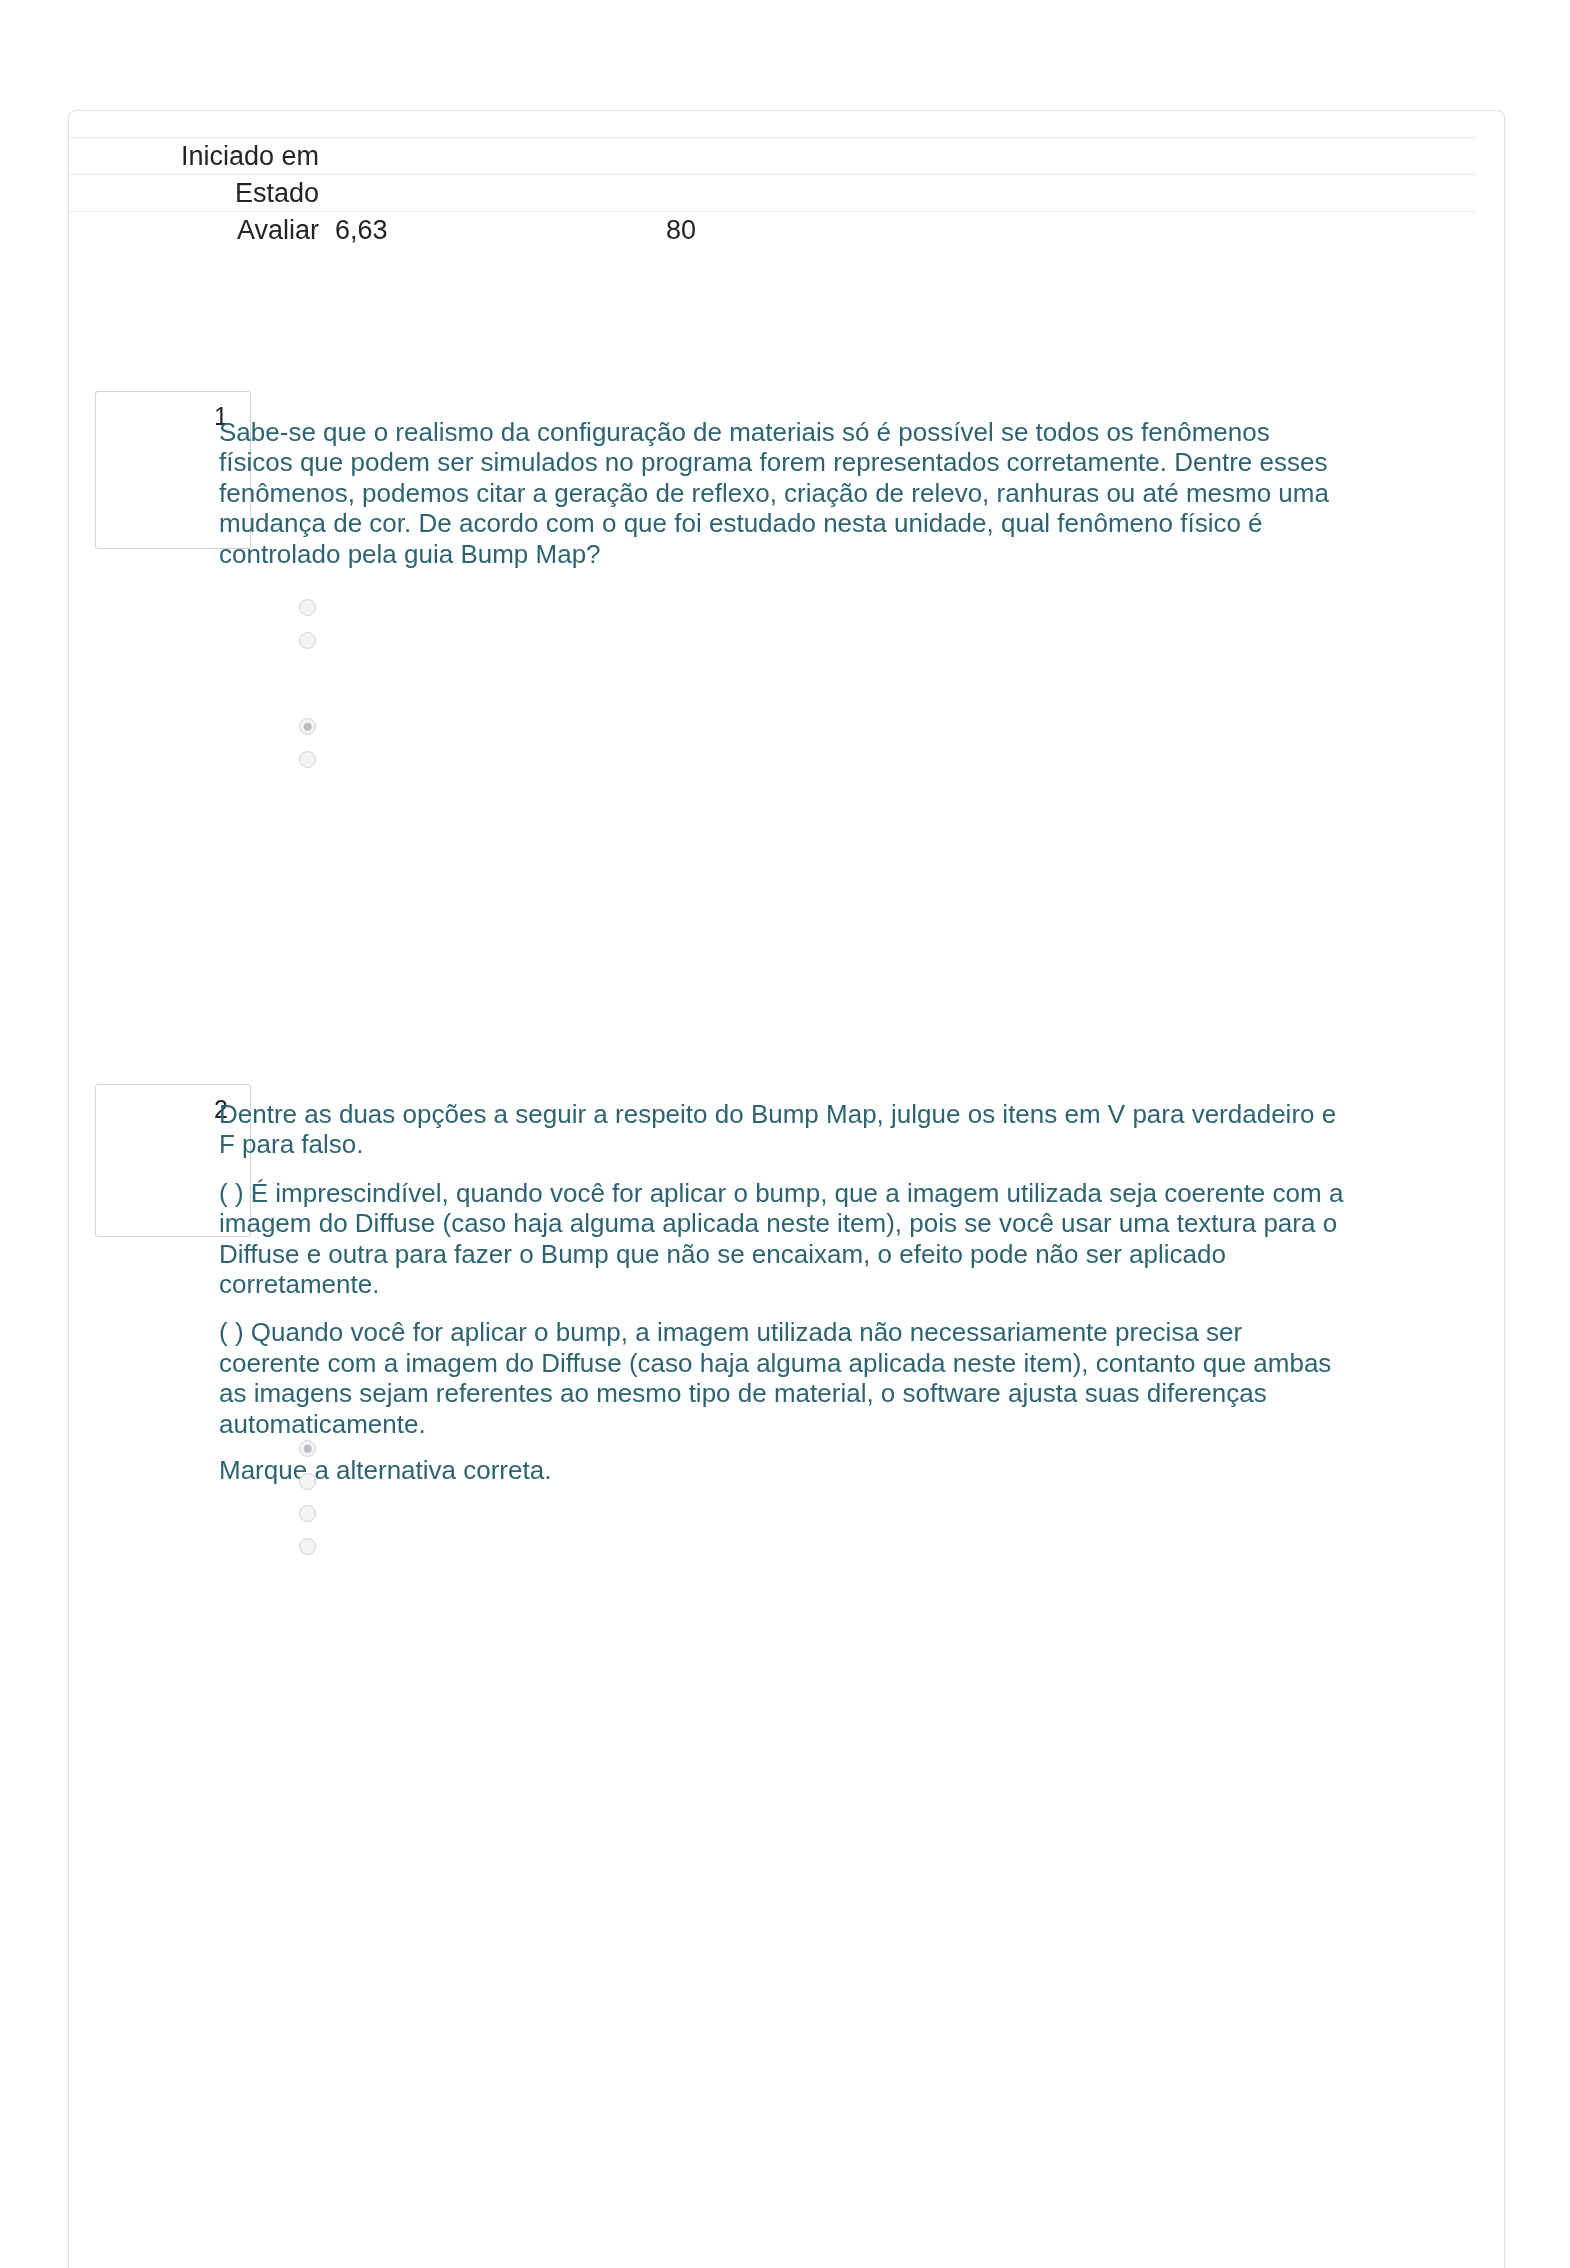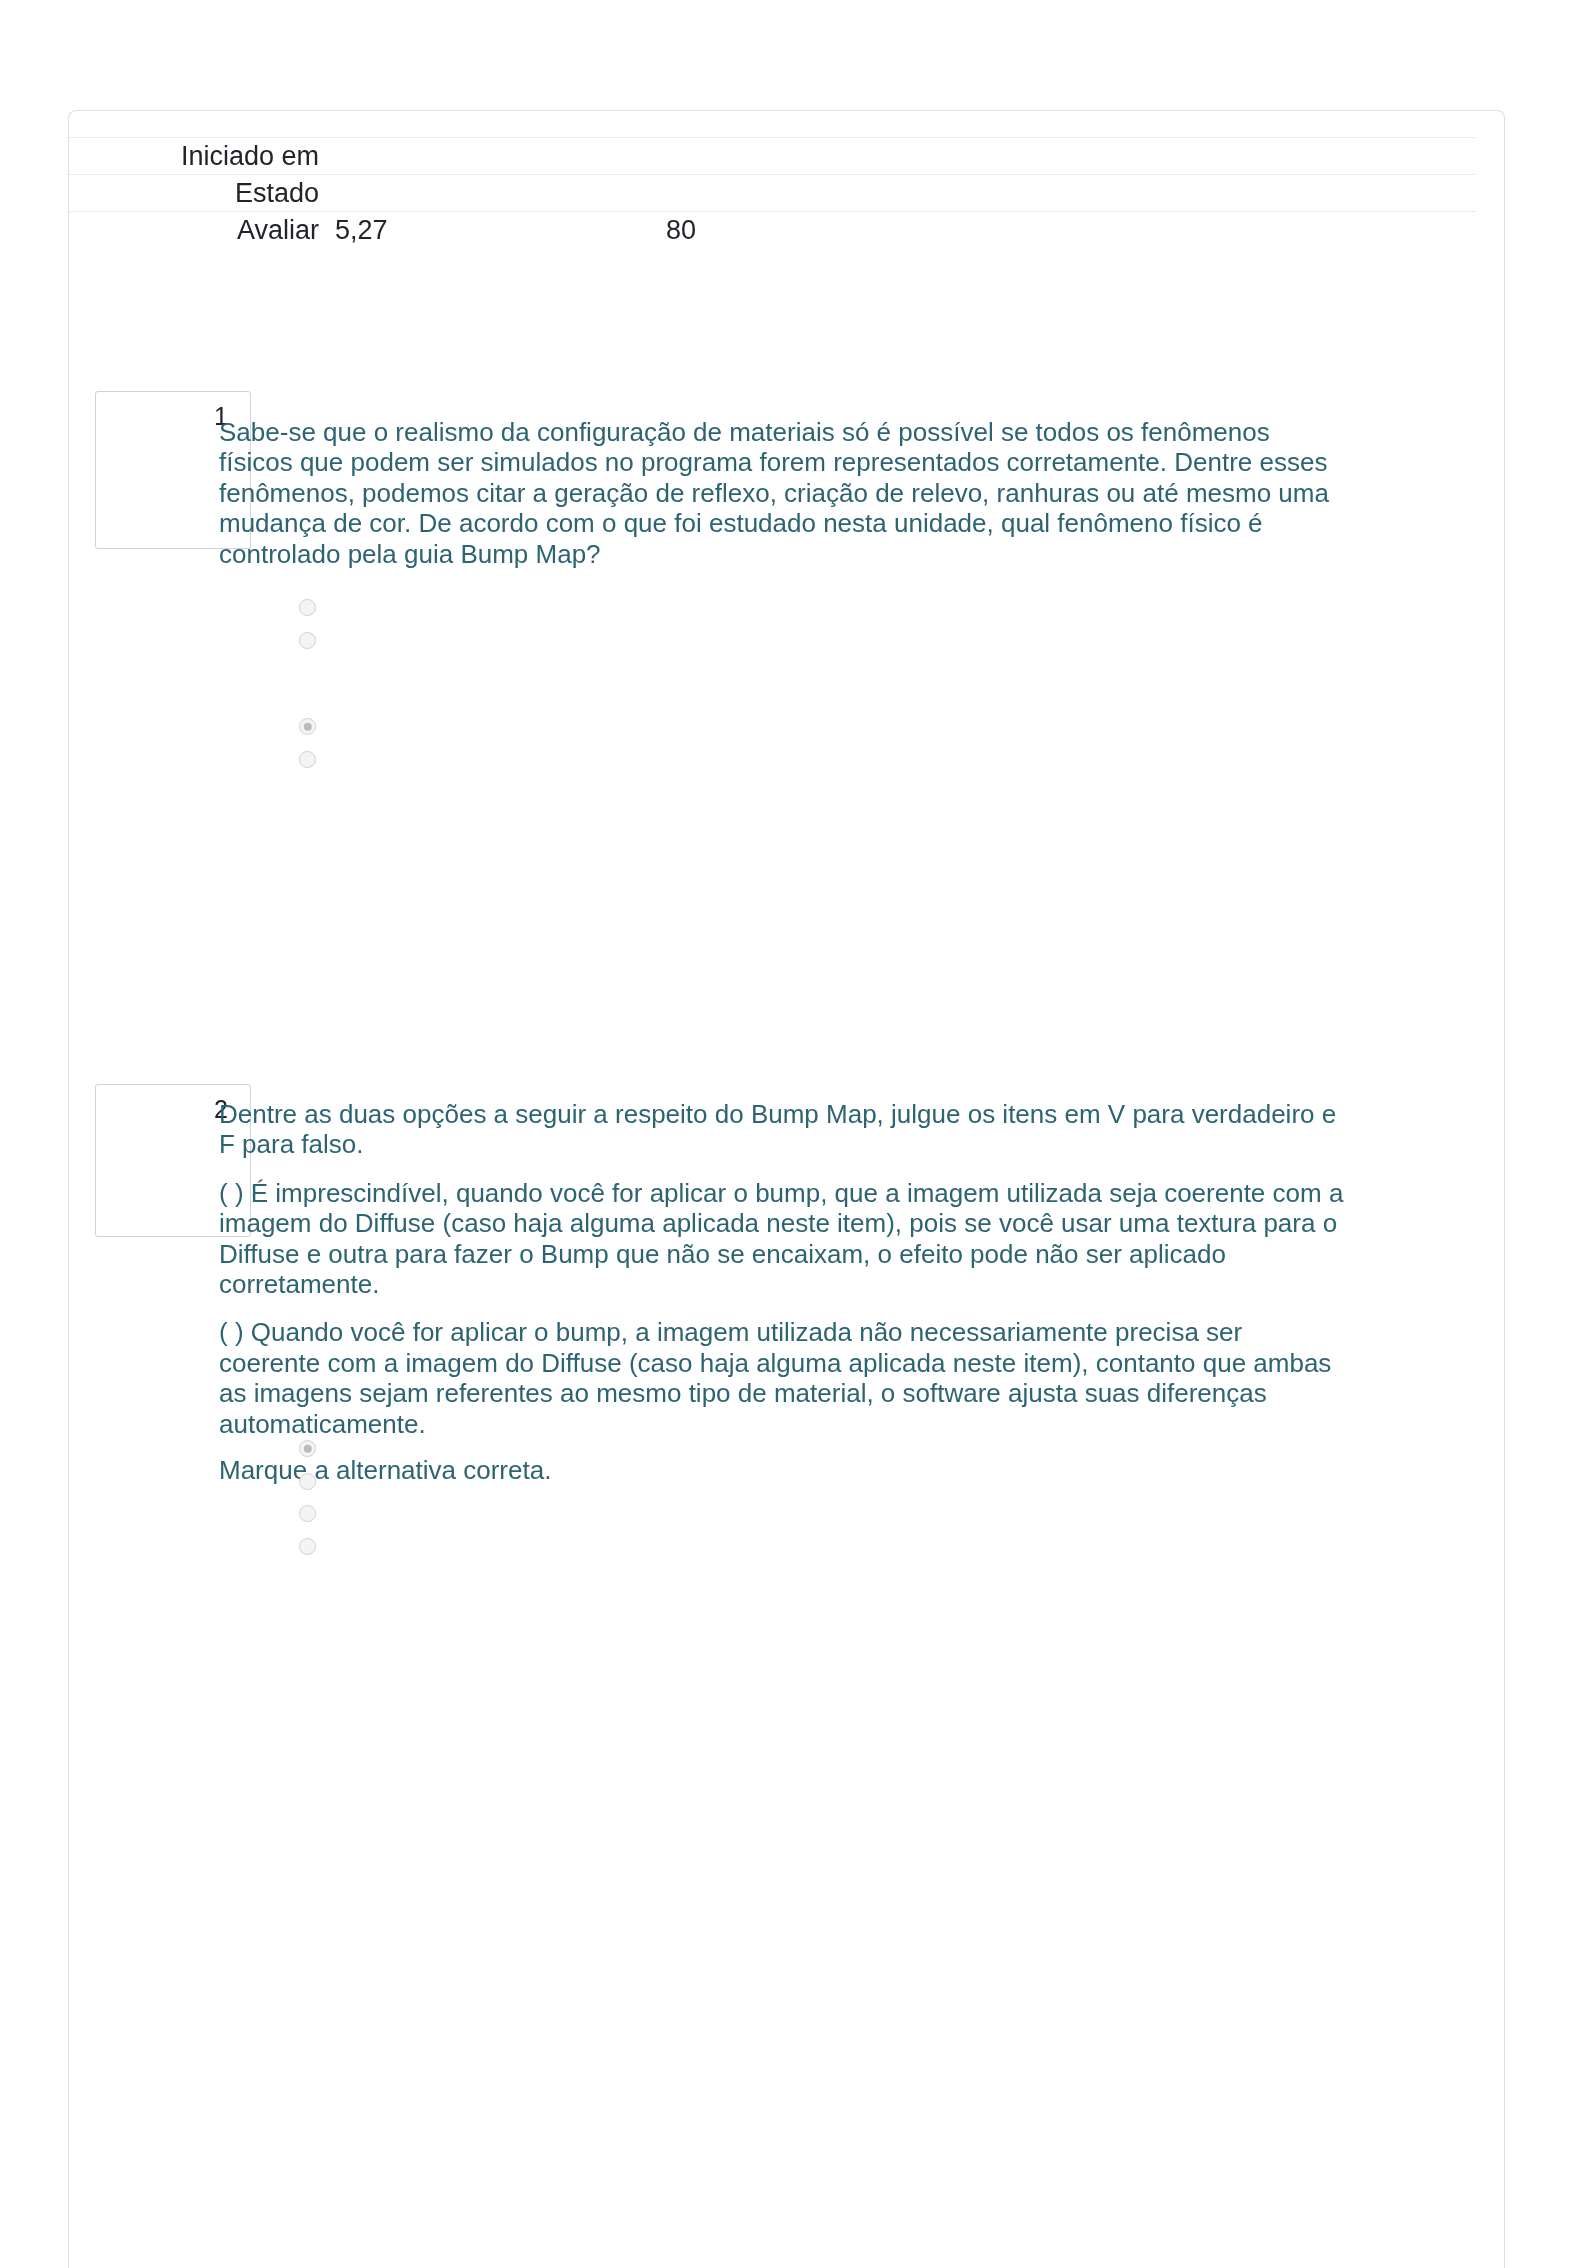--- a/index.html
+++ b/index.html
@@ -148,21 +148,21 @@
         <td class="sum-v1"></td>
         <td class="sum-v2"></td>
       </tr>
       <tr>
         <td class="sum-label">Estado</td>
         <td class="sum-v1"></td>
         <td class="sum-v2"></td>
       </tr>
       <tr>
         <td class="sum-label">Avaliar</td>
-        <td class="sum-v1">5,27</td>
+        <td class="sum-v1">6,63</td>
         <td class="sum-v2">80</td>
       </tr>
     </tbody>
   </table>
 
   <div class="question-block" style="top:154px;">
     <div class="qnum-box" style="top:126px;">
       <span class="qnum-text">1</span>
     </div>
     <div class="qcontent" style="top:136px;">

